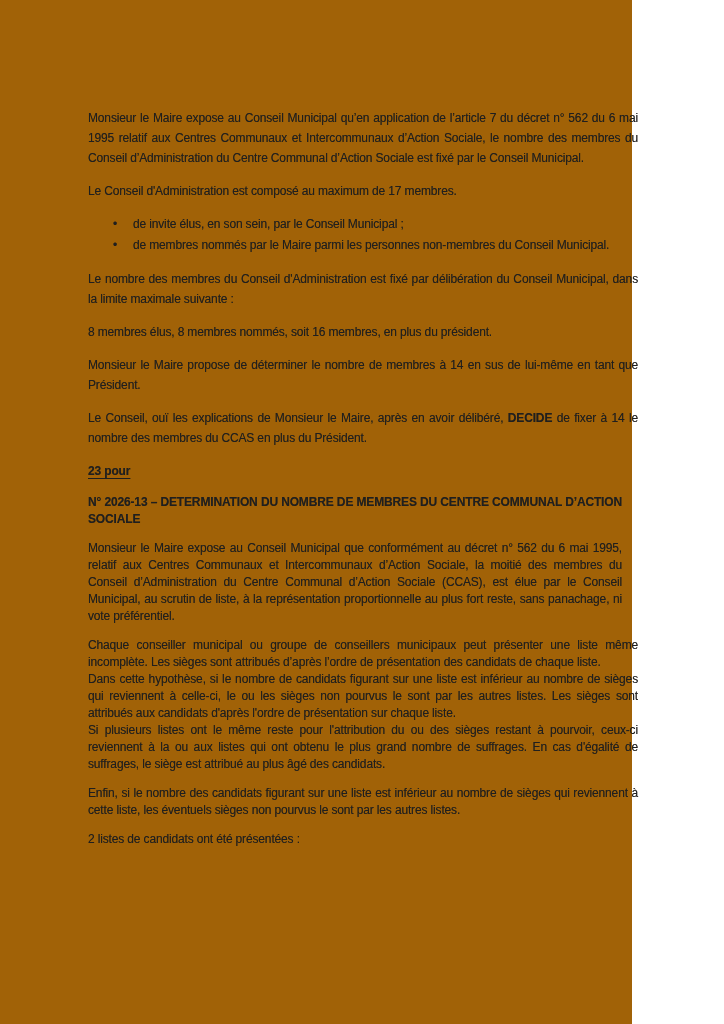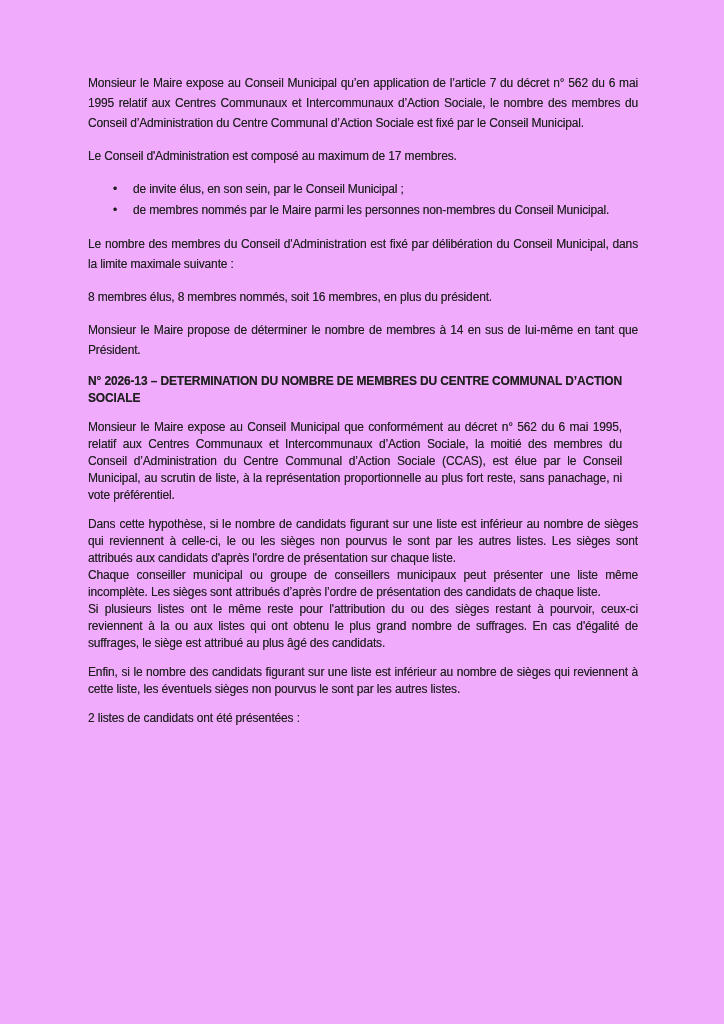--- a/index.html
+++ b/index.html
@@ -9,24 +9,24 @@
   }
   body {
     width: 724px;
     height: 1024px;
     overflow: hidden;
     font-family: "Liberation Sans", "DejaVu Sans", sans-serif;
     color: #1f1f1f;
   }
   .page {
     box-sizing: border-box;
-    width: 724px;
+    width: 632px;
     height: 1024px;
-    padding: 73px 86px 40px 88px;
-    background: #f0abfc;
+    padding: 108px 86px 40px 88px;
+    background: #a16207;
   }
   .doc {
     width: 550px;
     font-size: 12px;
     letter-spacing: -0.15px;
     text-shadow: 0 0 0.35px rgba(30,30,30,0.55);
   }
   
   .sec-a p {
     margin: 0 0 13px 0;
@@ -99,31 +99,35 @@
           <span>de membres nommés par le Maire parmi les personnes non-membres du Conseil Municipal.</span>
         </li>
       </ul>
 
       <p>Le nombre des membres du Conseil d'Administration est fixé par délibération du Conseil Municipal, dans la limite maximale suivante :</p>
 
       <p>8 membres élus, 8 membres nommés, soit 16 membres, en plus du président.</p>
 
       <p>Monsieur le Maire propose de déterminer le nombre de membres à 14 en sus de lui-même en tant que Président.</p>
 
+      <p>
+        <span>Le Conseil, ouï les explications de Monsieur le Maire, après en avoir délibéré, </span><span class="bold">DECIDE</span><span> de fixer à 14 le nombre des membres du CCAS en plus du Président.</span>
+      </p>
 
+      <p class="vote-result">23 pour</p>
     </div>
 
     <div class="sec-b">
       <p class="section-heading">N° 2026-13 – DETERMINATION DU NOMBRE DE MEMBRES DU CENTRE COMMUNAL D’ACTION SOCIALE</p>
 
       <p>Monsieur le Maire expose au Conseil Municipal que conformément au décret n° 562 du 6 mai 1995, relatif aux Centres Communaux et Intercommunaux d’Action Sociale, la moitié des membres du Conseil d’Administration du Centre Communal d’Action Sociale (CCAS), est élue par le Conseil Municipal, au scrutin de liste, à la représentation proportionnelle au plus fort reste, sans panachage, ni vote préférentiel.</p>
 
       <div class="sub-group">
+        <p class="sub-line">Chaque conseiller municipal ou groupe de conseillers municipaux peut présenter une liste même incomplète. Les sièges sont attribués d’après l’ordre de présentation des candidats de chaque liste.</p>
         <p class="sub-line">Dans cette hypothèse, si le nombre de candidats figurant sur une liste est inférieur au nombre de sièges qui reviennent à celle-ci, le ou les sièges non pourvus le sont par les autres listes. Les sièges sont attribués aux candidats d'après l'ordre de présentation sur chaque liste.</p>
-        <p class="sub-line">Chaque conseiller municipal ou groupe de conseillers municipaux peut présenter une liste même incomplète. Les sièges sont attribués d’après l’ordre de présentation des candidats de chaque liste.</p>
         <p class="sub-line">Si plusieurs listes ont le même reste pour l'attribution du ou des sièges restant à pourvoir, ceux-ci reviennent à la ou aux listes qui ont obtenu le plus grand nombre de suffrages. En cas d'égalité de suffrages, le siège est attribué au plus âgé des candidats.</p>
       </div>
 
       <div class="sub-group">
         <p class="sub-line">Enfin, si le nombre des candidats figurant sur une liste est inférieur au nombre de sièges qui reviennent à cette liste, les éventuels sièges non pourvus le sont par les autres listes.</p>
       </div>
 
       <p>2 listes de candidats ont été présentées :</p>
     </div>
 

